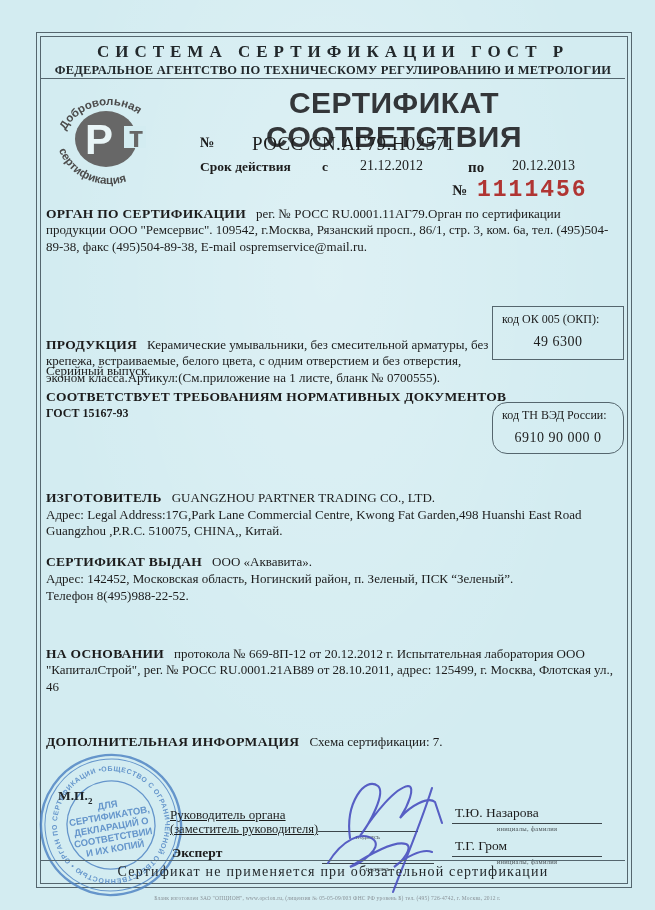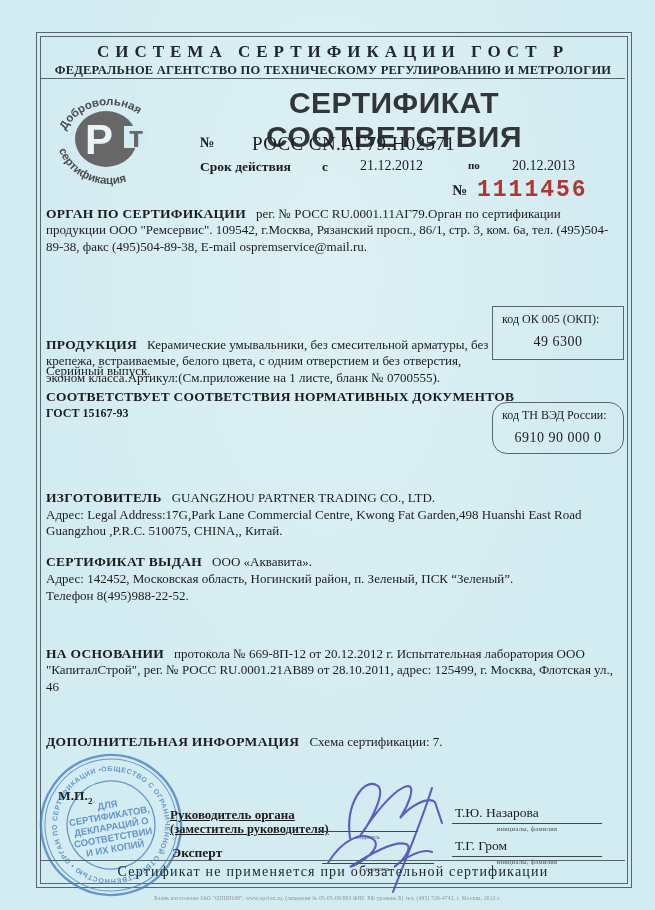--- a/index.html
+++ b/index.html
@@ -28,21 +28,21 @@
   .serif-b{font-weight:bold;}
   .sec{font-size:13px;line-height:16.4px;margin:0;}
   .sec .lbl{font-weight:bold;font-size:13.5px;margin-right:10px;letter-spacing:.3px;}
   .boxed{border:1px solid var(--frame,#55666e);font-size:12px;}
   .boxed .b-label{padding:5px 0 0 9px;display:block;}
   .boxed .b-value{display:block;text-align:center;font-size:14px;margin-top:7px;letter-spacing:.5px;}
   .serial-digits{font-family:"Liberation Mono",monospace;font-size:23px;font-weight:bold;
     letter-spacing:2px;color:var(--serial-red,#b03533);}
   .sigline{border-top:1px solid #3c464b;height:0;}
   .caption{font-size:6.5px;color:#4a5256;text-align:center;letter-spacing:.3px;}
-  .role{font-weight:bold;font-size:13px;text-decoration:underline;line-height:14px;}
+  .role{font-weight:normal;font-size:13px;text-decoration:underline;line-height:14px;}
   .name{font-size:13.5px;}
   .footer-rule{position:absolute;left:41px;top:860px;width:584px;border-top:1px solid var(--frame,#55666e);}
   .footer-note{position:absolute;left:41px;top:864px;width:584px;text-align:center;
     font-size:14px;letter-spacing:1.2px;color:#23282b;}
   .tiny-print{position:absolute;left:0;top:895px;width:655px;text-align:center;
     font-size:5.5px;color:#8a9298;letter-spacing:.2px;}
   .stamp-svg{position:absolute;left:36px;top:750px;transform:rotate(-10deg);opacity:.82;}
   .sign-svg{position:absolute;left:290px;top:768px;}
   .logo-svg{position:absolute;left:48px;top:84px;}
   .mp{position:absolute;left:58px;top:788px;font-weight:bold;font-size:13.5px;color:#20262a;}
@@ -79,41 +79,41 @@
   </svg>
 
   <div class="abs title" style="left:168px;top:86px;width:452px;">СЕРТИФИКАТ СООТВЕТСТВИЯ</div>
 
   <span class="abs serif-b" style="left:200px;top:134px;font-size:14.5px;">№</span>
   <span class="abs" style="left:252px;top:133px;font-size:19px;letter-spacing:.4px;">РОСС CN.АГ79.Н02571</span>
 
   <span class="abs serif-b" style="left:200px;top:159px;font-size:13.5px;">Срок действия</span>
   <span class="abs serif-b" style="left:322px;top:159px;font-size:13.5px;">с</span>
   <span class="abs" style="left:360px;top:158px;font-size:14px;">21.12.2012</span>
-  <span class="abs serif-b" style="left:468px;top:159px;font-size:11px;">по</span>
+  <span class="abs serif-b" style="left:468px;top:159px;font-size:15px;">по</span>
   <span class="abs" style="left:512px;top:158px;font-size:14px;">20.12.2013</span>
 
   <span class="abs serif-b" style="left:452px;top:182px;font-size:15px;">№</span>
   <span class="abs serial-digits" style="left:477px;top:177px;">1111456</span>
 
   <p class="abs sec" style="left:46px;top:206px;width:576px;">
     <span class="lbl">ОРГАН ПО СЕРТИФИКАЦИИ</span><span>рег. № РОСС RU.0001.11АГ79.Орган по сертификации продукции ООО "Ремсервис". 109542, г.Москва, Рязанский просп., 86/1, стр. 3, ком. 6а, тел. (495)504-89-38, факс (495)504-89-38, E-mail ospremservice@mail.ru.</span>
   </p>
 
   <p class="abs sec" style="left:46px;top:293px;width:450px;margin-top:44px;">
     <span class="lbl">ПРОДУКЦИЯ</span><span>Керамические умывальники, без смесительной арматуры, без крепежа, встраиваемые, белого цвета, с одним отверстием и без отверстия, эконом класса.Артикул:(См.приложение на 1 листе, бланк № 0700555).</span>
   </p>
   <div class="abs sec" style="left:46px;top:363px;">Серийный выпуск.</div>
 
   <div class="abs boxed" style="left:492px;top:306px;width:130px;height:52px;">
     <span class="b-label">код ОК 005 (ОКП):</span>
     <span class="b-value">49 6300</span>
   </div>
 
-  <div class="abs serif-b" style="left:46px;top:389px;font-size:13.5px;letter-spacing:.2px;">СООТВЕТСТВУЕТ СООТВЕТСТВИЯ НОРМАТИВНЫХ ДОКУМЕНТОВ</div>
+  <div class="abs serif-b" style="left:46px;top:389px;font-size:13.5px;letter-spacing:.2px;">СООТВЕТСТВУЕТ ТРЕБОВАНИЯМ НОРМАТИВНЫХ ДОКУМЕНТОВ</div>
   <div class="abs serif-b" style="left:46px;top:406px;font-size:12px;">ГОСТ 15167-93</div>
 
   <div class="abs boxed" style="left:492px;top:402px;width:130px;height:50px;border-radius:15px;">
     <span class="b-label">код ТН ВЭД России:</span>
     <span class="b-value">6910 90 000 0</span>
   </div>
 
   <p class="abs sec" style="left:46px;top:490px;width:578px;">
     <span class="lbl">ИЗГОТОВИТЕЛЬ</span><span>GUANGZHOU PARTNER TRADING CO., LTD.</span>
   </p>

